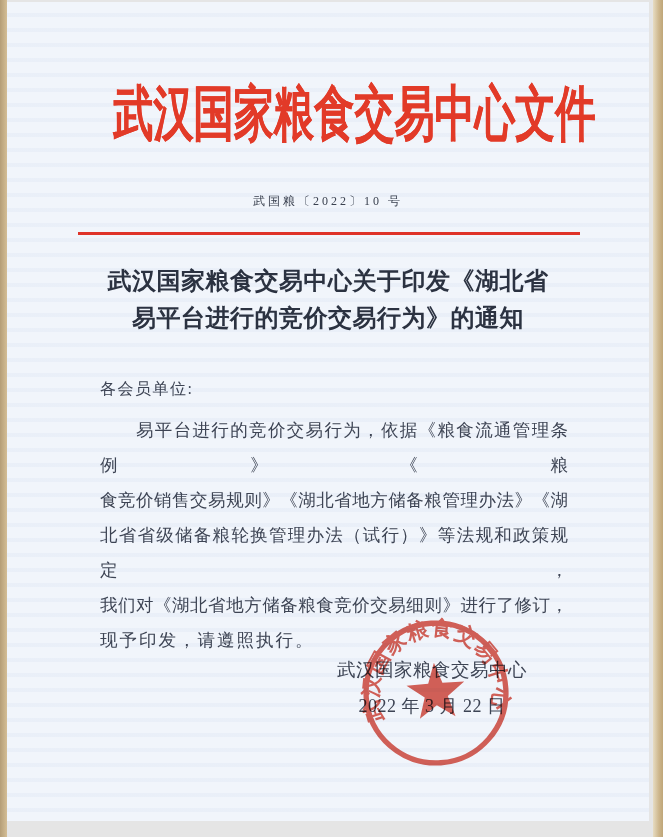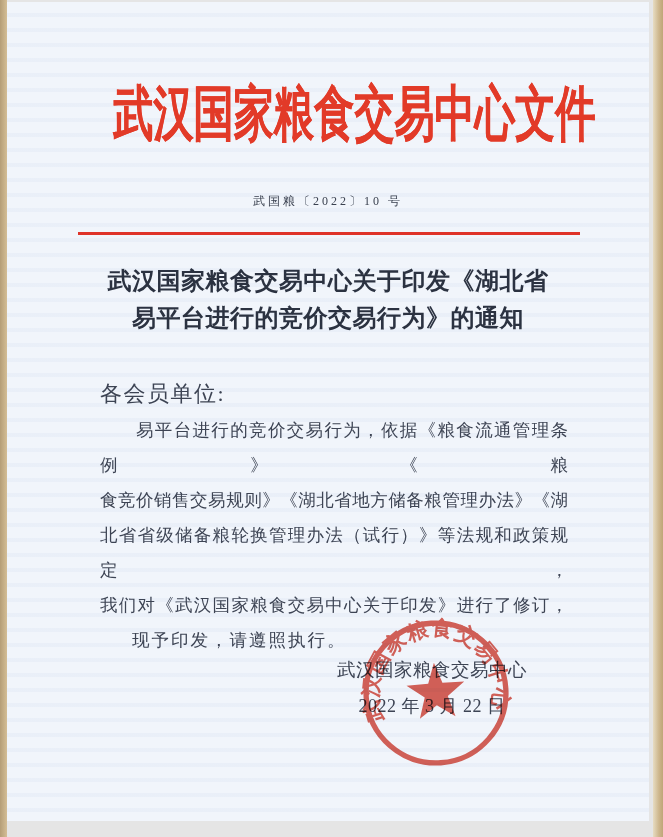--- a/index.html
+++ b/index.html
@@ -55,32 +55,32 @@
   .doc-title {
     position: absolute; top: 261px; left: 0; right: 0;
     text-align: center;
     font-size: 24px; font-weight: bold; line-height: 37px;
     letter-spacing: 0.5px;
     color: #2b3241;
   }
 
   .salutation {
     position: absolute; top: 377px; left: 93px;
-    font-size: 22px; letter-spacing: 1.5px;
+    font-size: 16px; letter-spacing: 1.5px;
     color: #3d4454;
   }
 
   .paragraph {
     position: absolute; top: 411px; left: 93px; width: 468px;
     font-size: 17.5px; line-height: 35px;
     color: #3d4454;
   }
   .body-line { text-align: justify; text-align-last: justify; }
   .body-line:first-child { text-indent: 36px; }
-  .body-line:last-child { text-align-last: left; letter-spacing: 2px; margin-left: 32px; }
+  .body-line:last-child { text-align-last: left; letter-spacing: 2px; }
 
   .sig-block {
     position: absolute; top: 656px; left: 255px; width: 340px;
     text-align: center; color: #3d4454;
   }
   .sig-name { font-size: 18.5px; letter-spacing: 0.5px; line-height: 24px; }
   .sig-date { font-size: 18px; letter-spacing: 0.5px; line-height: 24px; margin-top: 12px; }
 
   .seal {
     position: absolute; left: 353px; top: 615px;
@@ -110,21 +110,21 @@
       <div>武汉国家粮食交易中心关于印发《湖北省</div>
       <div>易平台进行的竞价交易行为》的通知</div>
     </div>
 
     <div class="salutation">各会员单位:</div>
 
     <div class="paragraph">
         <div class="body-line">易平台进行的竞价交易行为，依据《粮食流通管理条例》《粮</div>
         <div class="body-line">食竞价销售交易规则》《湖北省地方储备粮管理办法》《湖</div>
         <div class="body-line">北省省级储备粮轮换管理办法（试行）》等法规和政策规定，</div>
-        <div class="body-line">我们对《武汉国家粮食交易中心关于印发》进行了修订，</div>
+        <div class="body-line">我们对《湖北省地方储备粮食竞价交易细则》进行了修订，</div>
         <div class="body-line">现予印发，请遵照执行。</div>
       </div>
 
     <div class="sig-block">
       <div class="sig-name">武汉国家粮食交易中心</div>
       <div class="sig-date">2022 年 3 月 22 日</div>
     </div>
 
     <svg class="seal" viewBox="0 0 200 200">
       <circle cx="100" cy="100" r="92" fill="none" stroke="#d9554a" stroke-width="7"></circle>

